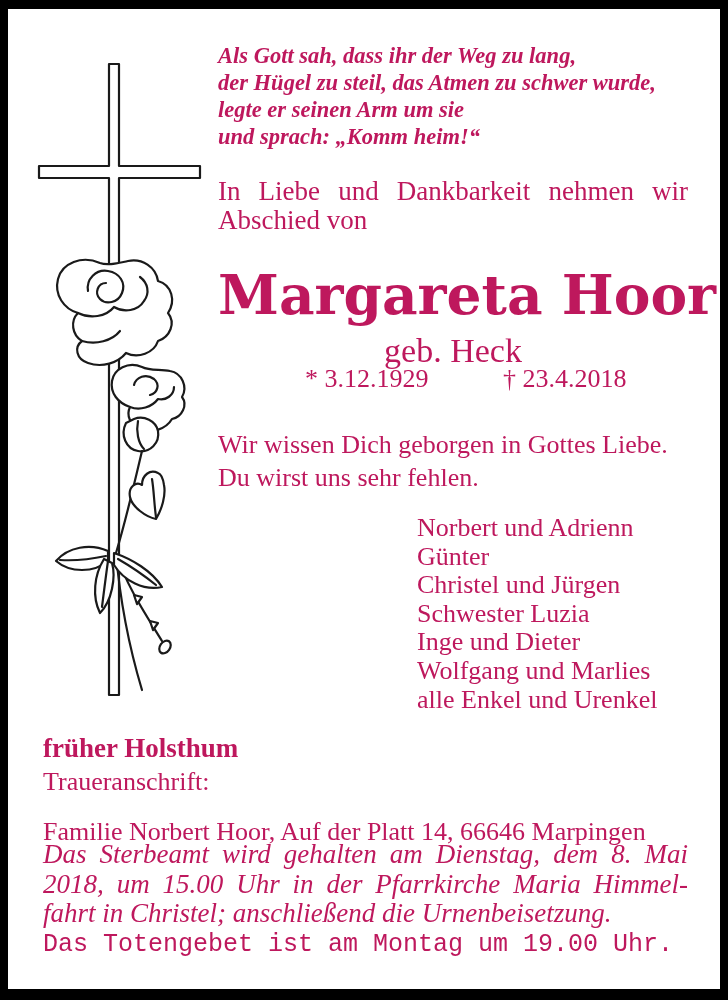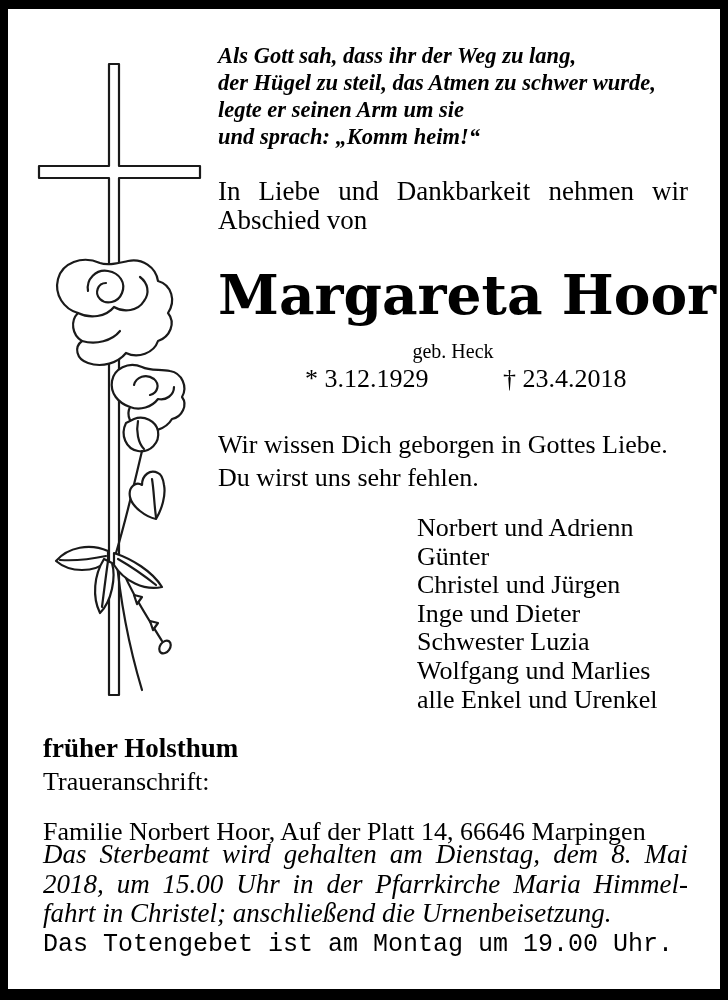--- a/index.html
+++ b/index.html
@@ -4,37 +4,37 @@
 <style>
   html,body{margin:0;padding:0;background:#ffffff;}
   .sheet{
     position:relative;
     width:728px;height:1000px;
     box-sizing:border-box;
     border-style:solid;
     border-color:#000;
     border-width:9px 8px 11px 8px;
     background:#ffffff;
-    color:#000000;
+    color:#be185d;
     overflow:hidden;
     font-family:"Liberation Serif", serif;
   }
   .abs{position:absolute;}
   .illus{left:22px;top:46px;width:180px;height:650px;}
   .poem{left:210px;top:33px;width:500px;
         font-family:"Liberation Serif", serif;
         font-style:italic;font-weight:bold;
         font-size:22.5px;line-height:27px;white-space:nowrap;}
   .intro{left:210px;top:168px;width:470px;font-size:27px;line-height:29px;}
   .jl{text-align:justify;text-align-last:justify;}
   .name{left:210px;top:254px;width:470px;margin:0;
         font-family:"DejaVu Serif", serif;
         font-size:55px;line-height:64px;font-weight:bold;
         text-align:center;white-space:nowrap;}
-  .maiden{left:210px;top:327px;width:470px;text-align:center;font-size:20px;line-height:30px;}
+  .maiden{left:210px;top:327px;width:470px;text-align:center;font-size:34px;line-height:30px;}
   .dates{left:210px;top:355px;width:470px;height:30px;font-size:26px;line-height:30px;}
   .dates .birth{position:absolute;left:39px;top:0;margin-left:48px;}
   .dates .death{position:absolute;left:285px;top:0;}
   .tribute{left:210px;top:419px;width:480px;font-size:26px;line-height:33px;white-space:nowrap;}
   .mourners{left:409px;top:505px;width:290px;font-size:26px;line-height:28.6px;white-space:nowrap;}
   .former{left:35px;top:724px;width:645px;font-size:27px;line-height:30px;font-weight:bold;}
   .addr-label{left:35px;top:758px;width:645px;font-size:26px;line-height:30px;}
   .addr{left:35px;top:808px;width:660px;font-size:26px;line-height:30px;white-space:nowrap;}
   .service{left:35px;top:831px;width:645px;font-size:27px;line-height:29.5px;font-style:italic;}
   .prayer{left:35px;top:921px;width:645px;font-size:25px;line-height:30px;font-family:Liberation Mono, monospace;}
@@ -101,22 +101,22 @@
 
   <div class="abs tribute">
     <div>Wir wissen Dich geborgen in Gottes Liebe.</div>
     <div>Du wirst uns sehr fehlen.</div>
   </div>
 
   <div class="abs mourners">
     <div>Norbert und Adrienn</div>
     <div>Günter</div>
     <div>Christel und Jürgen</div>
+    <div>Schwester Luzia</div>
     <div>Inge und Dieter</div>
-    <div>Schwester Luzia</div>
     <div>Wolfgang und Marlies</div>
     <div>alle Enkel und Urenkel</div>
   </div>
 
   <div class="abs former">früher Holsthum</div>
   <div class="abs addr-label">Traueranschrift:</div>
   <div class="abs addr">Familie Norbert Hoor, Auf der Platt 14, 66646 Marpingen</div>
 
   <div class="abs service">
     <div class="jl">Das Sterbeamt wird gehalten am Dienstag, dem 8. Mai</div>

